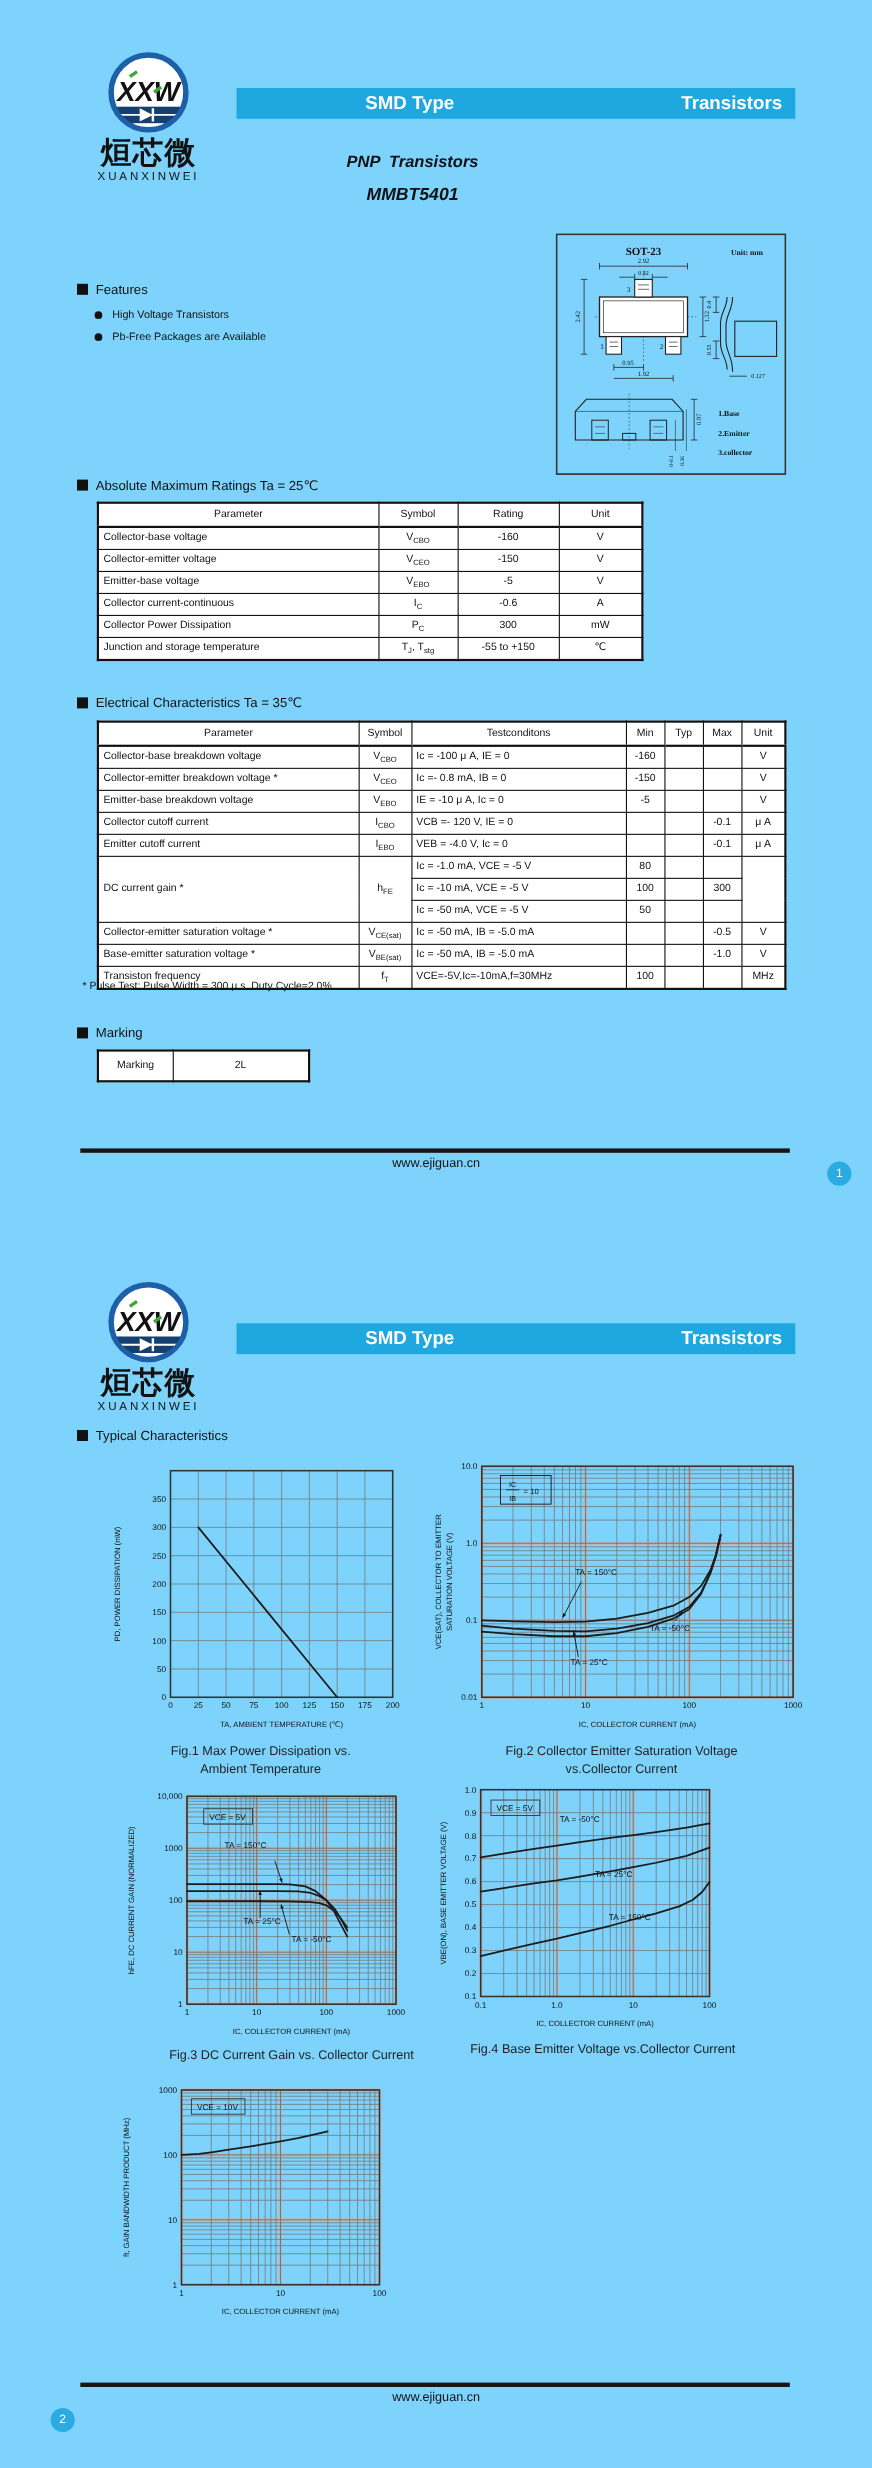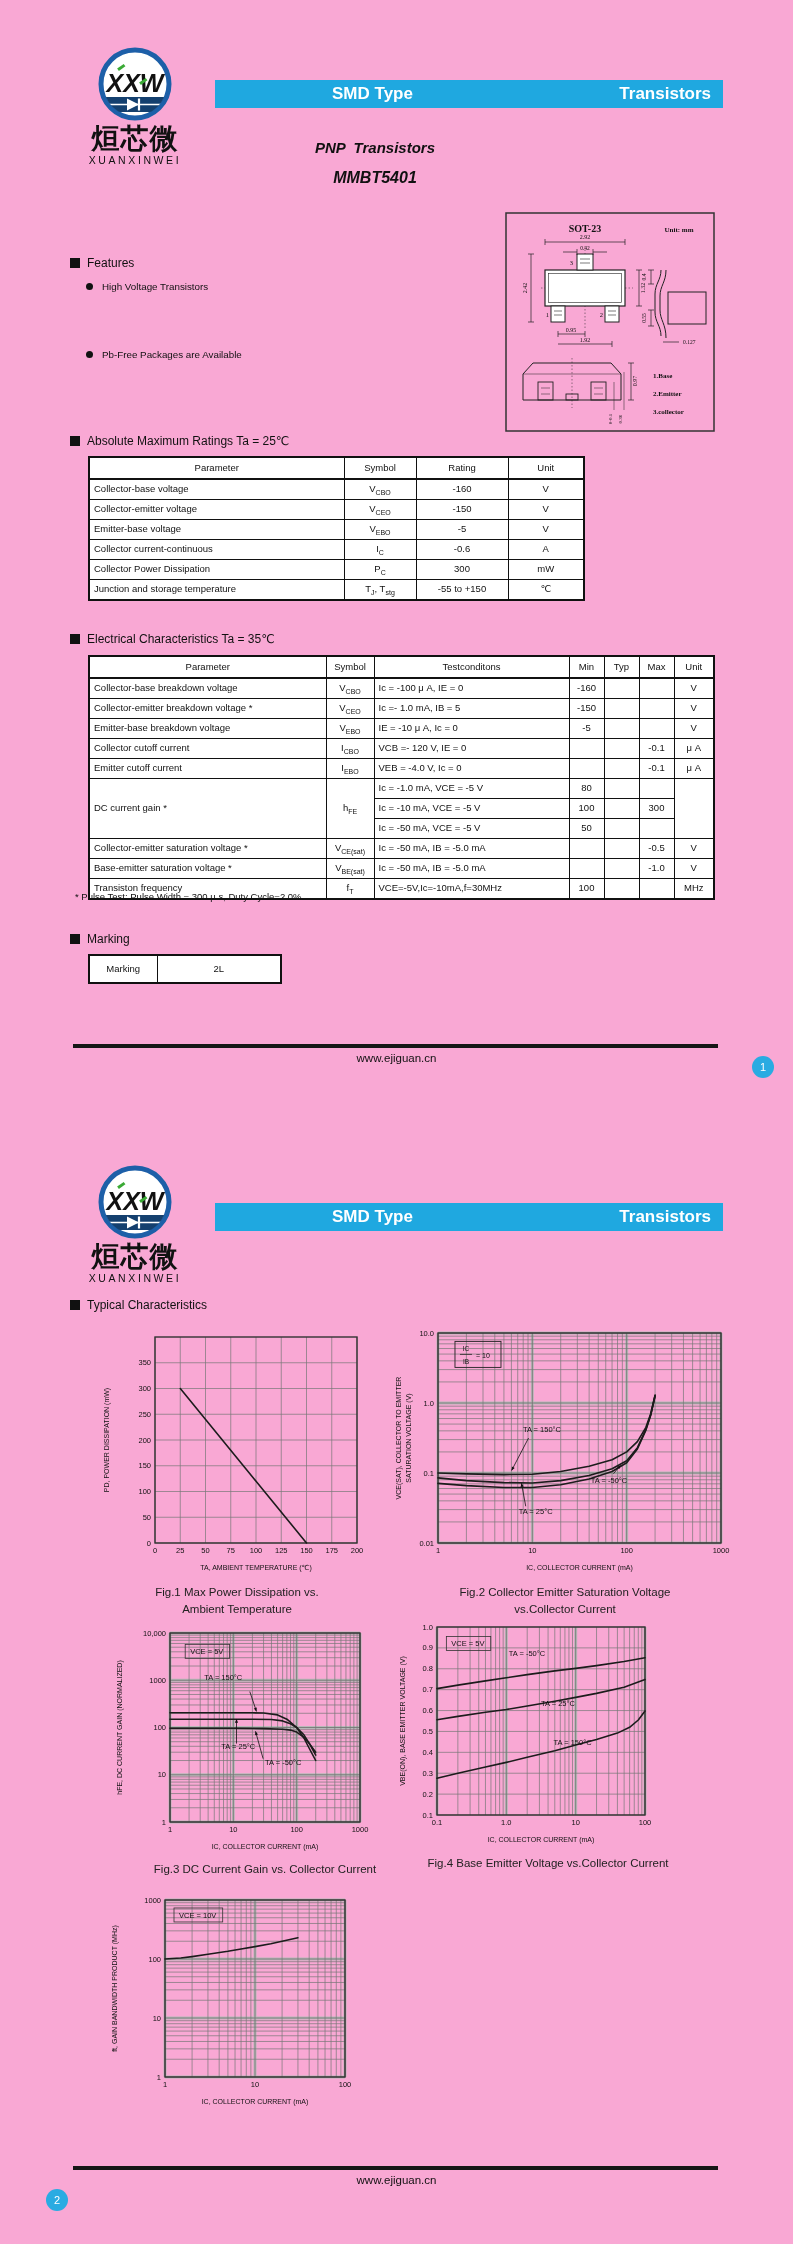--- a/index.html
+++ b/index.html
@@ -1,17 +1,17 @@
 <!DOCTYPE html>
 <html><head>
 <meta charset="utf-8">
 <title>MMBT5401 Datasheet</title>
 <style>
   html,body{margin:0;padding:0;background:#ffffff;}
-  .canvas{position:relative;width:793px;height:2244px;background:#f9a8d4;
+  .canvas{position:relative;width:793px;height:2244px;background:#7dd3fc;
           font-family:"Liberation Sans","DejaVu Sans",sans-serif;color:#111;overflow:hidden;}
   .abs{position:absolute;}
   .banner{position:absolute;width:508px;height:28px;background:#1fa8e0;}
   .banner .bl{position:absolute;left:31%;transform:translateX(-50%);top:4px;color:#fff;font-weight:bold;font-size:17px;}
   .banner .br{position:absolute;right:12px;top:4px;color:#fff;font-weight:bold;font-size:17px;}
   .doc-title{position:absolute;left:225px;width:300px;text-align:center;font-weight:bold;white-space:pre;font-style:italic;}
   .sec{position:absolute;display:flex;align-items:center;gap:7px;font-size:12px;}
   .sq{width:10px;height:10px;background:#111;flex:0 0 auto;}
   .bullet{position:absolute;display:flex;align-items:center;gap:9px;font-size:9.8px;}
   .dot{width:7px;height:7px;border-radius:50%;background:#111;flex:0 0 auto;}
@@ -151,21 +151,21 @@
   </svg>
 
   <div class="sec" style="left:70px;top:256px;">
     <span class="sq"></span>
     <span>Features</span>
   </div>
   <div class="bullet" style="left:86px;top:281px;">
     <span class="dot"></span>
     <span>High Voltage Transistors</span>
   </div>
-  <div class="bullet" style="left:86px;top:301px;margin-top:48px;">
+  <div class="bullet" style="left:86px;top:301px;">
     <span class="dot"></span>
     <span>Pb-Free Packages are Available</span>
   </div>
 
   <div class="sec" style="left:70px;top:434px;">
     <span class="sq"></span>
     <span>Absolute Maximum Ratings Ta = 25℃</span>
   </div>
   <table class="tbl" style="left:88px;top:456px;width:495px;">
     <colgroup>
@@ -253,21 +253,21 @@
           <td class="c">V<sub class="ss">CBO</sub></td>
           <td class="l">Ic = -100 μ A, IE = 0</td>
           <td class="c">-160</td>
           <td class="c"></td>
           <td class="c"></td>
           <td class="c">V</td>
         </tr>
       <tr>
           <td class="l">Collector-emitter breakdown voltage *</td>
           <td class="c">V<sub class="ss">CEO</sub></td>
-          <td class="l">Ic =- 1.0 mA, IB = 5</td>
+          <td class="l">Ic =- 0.8 mA, IB = 0</td>
           <td class="c">-150</td>
           <td class="c"></td>
           <td class="c"></td>
           <td class="c">V</td>
         </tr>
       <tr>
           <td class="l">Emitter-base breakdown voltage</td>
           <td class="c">V<sub class="ss">EBO</sub></td>
           <td class="l">IE = -10 μ A, Ic = 0</td>
           <td class="c">-5</td>

